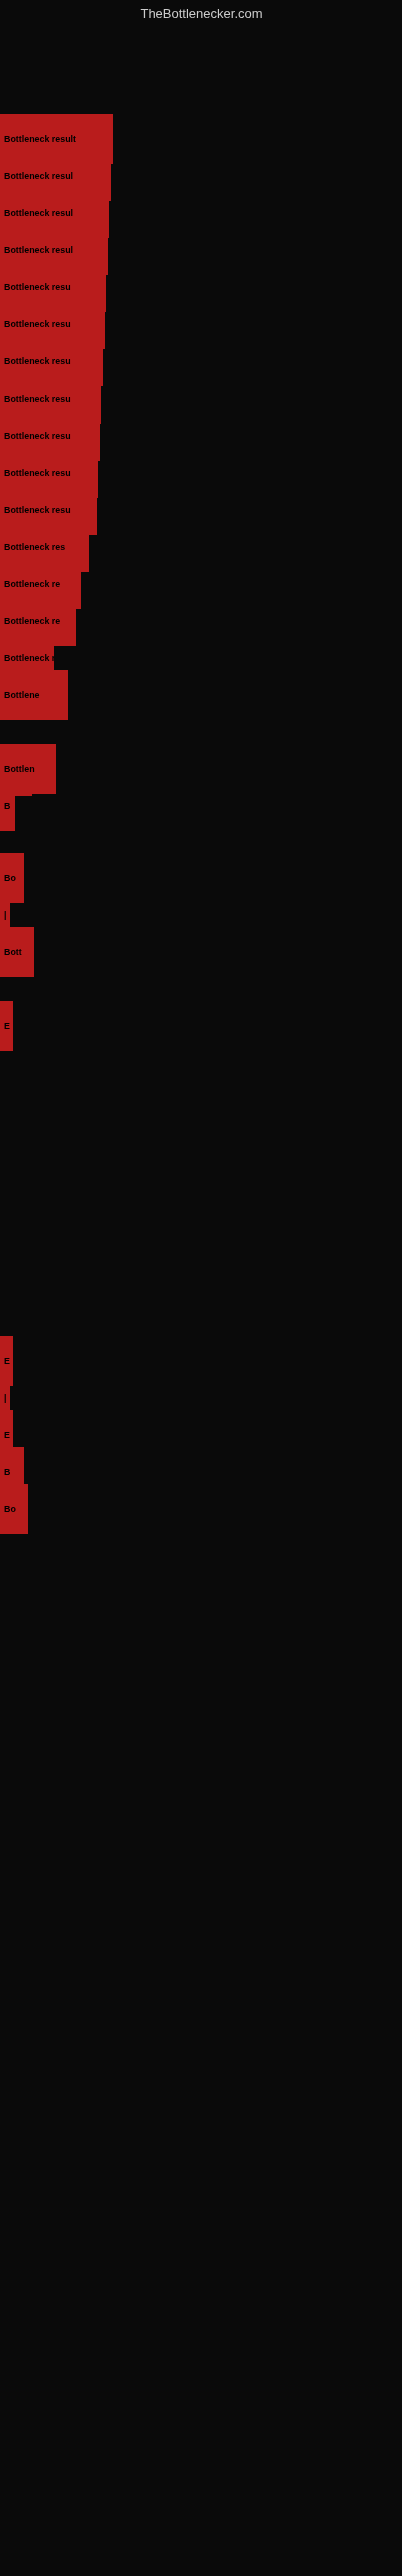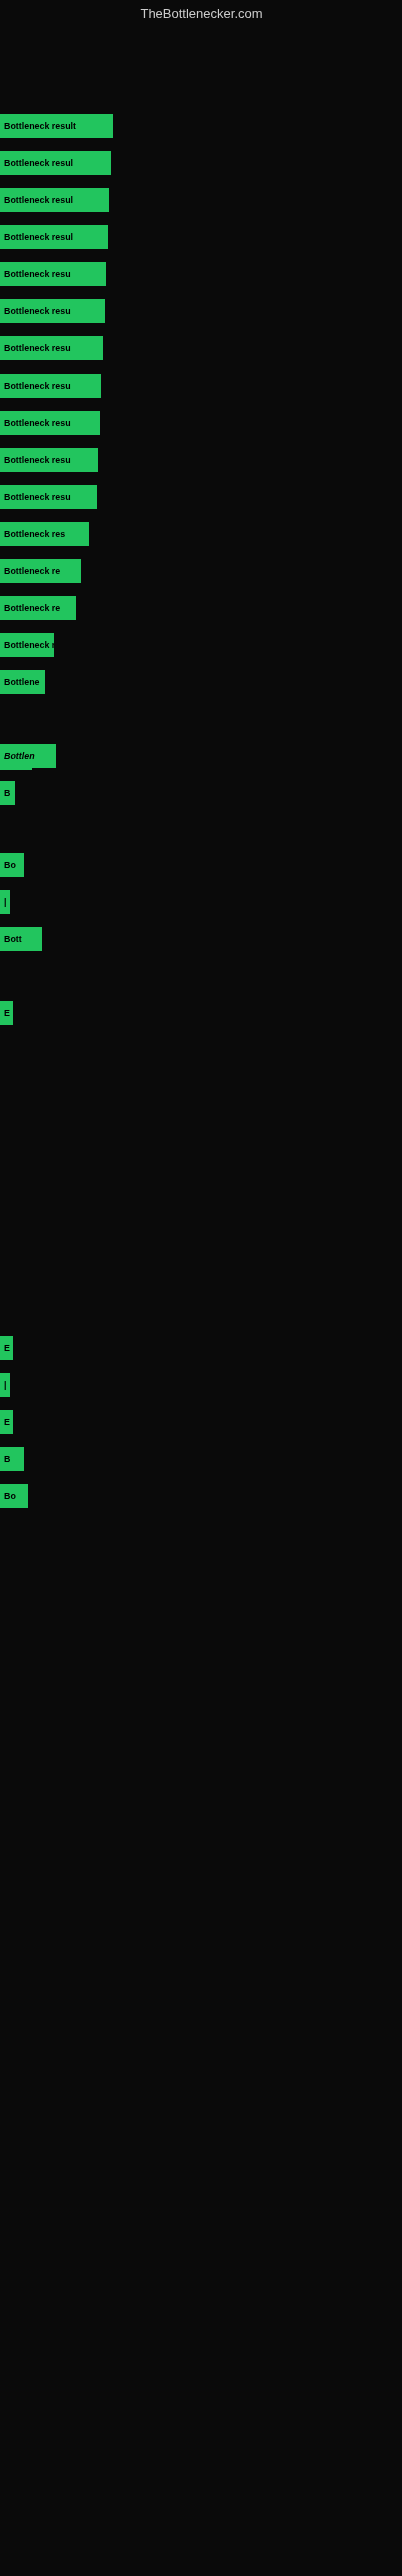--- a/index.html
+++ b/index.html
@@ -25,25 +25,25 @@
     }
 
     .bar-container {
       position: absolute;
       left: 0;
       display: flex;
       align-items: center;
     }
 
     .bar-label {
-      background-color: #22c55e;
+      background-color: #b91c1c;
       color: #000000;
       font-size: 8.9px;
       font-weight: bold;
-      padding: 7px 4px;
+      padding: 20px 4px;
       white-space: nowrap;
       overflow: hidden;
       display: inline-block;
     }
   </style>
 </head>
 <body>
 
 <div class="site-title">TheBottlenecker.com</div>
 
@@ -87,39 +87,39 @@
     <div class="bar-container" style="top: 559px; left: 0px;">
       <span class="bar-label" style="width: 81px;">Bottleneck re</span>
     </div>
     <div class="bar-container" style="top: 596px; left: 0px;">
       <span class="bar-label" style="width: 76px;">Bottleneck re</span>
     </div>
     <div class="bar-container" style="top: 633px; left: 0px;">
       <span class="bar-label" style="width: 54px;">Bottleneck r</span>
     </div>
     <div class="bar-container" style="top: 670px; left: 0px;">
-      <span class="bar-label" style="width: 45px;">Bottlene</span>
+      <span class="bar-label" style="width: 68px;">Bottlene</span>
     </div>
     <div class="bar-container" style="top: 707px; left: 0px; margin-top: 39px;">
       <span class="bar-label" style="width: 32px;">Bot</span>
     </div>
-    <div class="bar-container" style="top: 744px; left: 0px; font-style: italic;">
+    <div class="bar-container" style="top: 744px; left: 0px;">
       <span class="bar-label" style="width: 56px;">Bottlen</span>
     </div>
     <div class="bar-container" style="top: 781px; left: 0px;">
       <span class="bar-label" style="width: 14.5px;">B</span>
     </div>
     <div class="bar-container" style="top: 853px; left: 0px;">
       <span class="bar-label" style="width: 24px;">Bo</span>
     </div>
     <div class="bar-container" style="top: 890px; left: 0px;">
       <span class="bar-label" style="width: 9.7px;">|</span>
     </div>
     <div class="bar-container" style="top: 927px; left: 0px;">
-      <span class="bar-label" style="width: 42px;">Bott</span>
+      <span class="bar-label" style="width: 34px;">Bott</span>
     </div>
     <div class="bar-container" style="top: 1001px; left: 0px;">
       <span class="bar-label" style="width: 13px;">E</span>
     </div>
     <div class="bar-container" style="top: 1336px; left: 0px;">
       <span class="bar-label" style="width: 13px;">E</span>
     </div>
     <div class="bar-container" style="top: 1373px; left: 0px;">
       <span class="bar-label" style="width: 9.7px;">|</span>
     </div>

